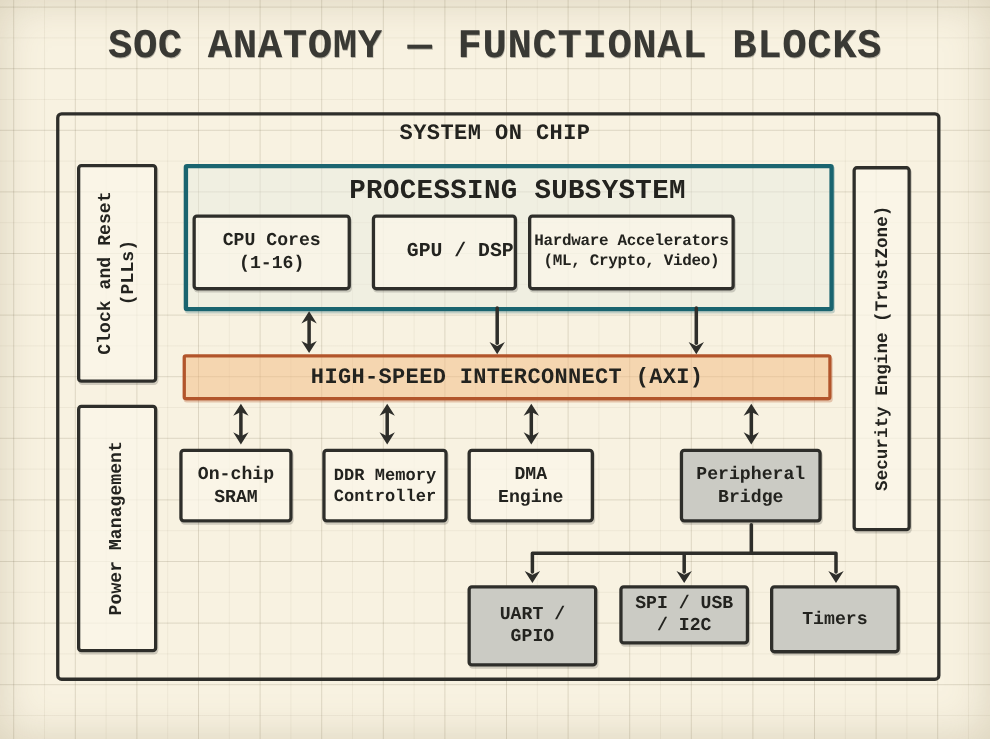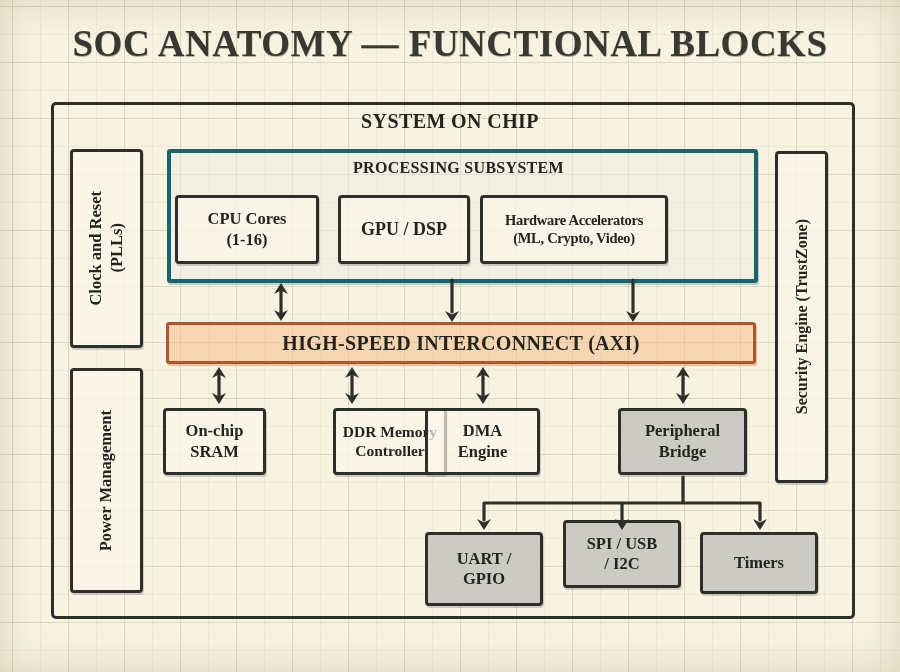--- a/index.html
+++ b/index.html
@@ -7,41 +7,41 @@
     position:relative; width:900px; height:672px; overflow:hidden;
     background-color:#f8f2e1;
     background-image:
       linear-gradient(to right, rgba(120,108,80,0.14) 1px, transparent 1px),
       linear-gradient(to bottom, rgba(120,108,80,0.14) 1px, transparent 1px),
       linear-gradient(to right, rgba(120,108,80,0.08) 1px, transparent 1px),
       linear-gradient(to bottom, rgba(120,108,80,0.08) 1px, transparent 1px);
     background-size: 56px 56px, 56px 56px, 28px 28px, 28px 28px;
     background-position: 12px 6px;
     box-shadow: inset 0 0 40px rgba(140,124,88,0.28);
-    font-family:Liberation Serif, serif;
+    font-family:Liberation Mono, monospace;
     color:#23231f;
   }
   .title {
     position:absolute; left:0; top:22px; width:900px; text-align:center;
     font-size:37px; font-weight:800; letter-spacing:0.5px; color:#393934;
     text-shadow:0.5px 0.5px 0 rgba(57,57,52,0.35);
   }
   .heading { position:absolute; text-align:center; font-weight:700; }
   .soc-outline {
     position:absolute; left:51px; top:102px; width:798px; height:511px;
     border:3.5px solid #2e2e2a; border-radius:5px;
   }
   .soc-label { left:51px; top:110px; width:798px; font-size:20px; letter-spacing:0.4px; }
   .proc-outline {
     position:absolute; left:167px; top:149px; width:583px; height:126px;
     border:4px solid #1a646f; border-radius:3px;
     background:rgba(231,236,226,0.45);
     box-shadow:1px 2px 0 rgba(26,100,111,0.25);
   }
-  .proc-label { left:167px; top:159px; width:583px; font-size:16px; letter-spacing:0.3px; }
+  .proc-label { left:167px; top:159px; width:583px; font-size:25px; letter-spacing:0.3px;padding-left:12px; }
   .box {
     position:absolute; box-sizing:border-box;
     border:3px solid #2e2e2a; border-radius:4px;
     display:flex; flex-direction:column; align-items:center; justify-content:center;
     text-align:center; font-weight:700; line-height:1.22;
     background:rgba(251,247,234,0.7);
     box-shadow:1px 2px 0 rgba(46,46,42,0.2);
   }
   .box .l { white-space:nowrap; font-size:16.5px; }
   .box.small .l { font-size:14.5px; letter-spacing:-0.3px; }
@@ -91,54 +91,54 @@
     </div>
   </div>
 
   <div class="proc-outline"></div>
   <div class="heading proc-label">PROCESSING SUBSYSTEM</div>
 
   <div class="box" style="left:175px; top:195px; width:144px; height:69px;">
     <div class="l">CPU Cores</div>
     <div class="l">(1-16)</div>
   </div>
-  <div class="box" style="left:338px; top:195px; width:132px; height:69px;">
+  <div class="box" style="left:338px; top:195px; width:132px; height:69px;align-items:flex-end;">
     <div class="l" style="font-size:18px;">GPU / DSP</div>
   </div>
   <div class="box small" style="left:480px; top:195px; width:188px; height:69px;">
     <div class="l">Hardware Accelerators</div>
     <div class="l">(ML, Crypto, Video)</div>
   </div>
 
   <div class="bar">
     <span>HIGH-SPEED INTERCONNECT (AXI)</span>
   </div>
 
   <div class="box" style="left:163px; top:408px; width:103px; height:67px;">
     <div class="l">On-chip</div>
     <div class="l">SRAM</div>
   </div>
-  <div class="box" style="left:293px; top:408px; width:114px; height:67px;margin-left:40px;">
+  <div class="box" style="left:293px; top:408px; width:114px; height:67px;">
     <div class="l" style="font-size:15.5px;">DDR Memory</div>
     <div class="l" style="font-size:15.5px;">Controller</div>
   </div>
   <div class="box" style="left:425px; top:408px; width:115px; height:67px;align-items:center;">
     <div class="l">DMA</div>
     <div class="l">Engine</div>
   </div>
   <div class="box gray" style="left:618px; top:408px; width:129px; height:67px;">
     <div class="l">Peripheral</div>
     <div class="l">Bridge</div>
   </div>
 
   <div class="box gray" style="left:425px; top:532px; width:118px; height:74px;">
     <div class="l">UART /</div>
     <div class="l">GPIO</div>
   </div>
-  <div class="box gray" style="left:563px; top:520px; width:118px; height:68px;">
+  <div class="box gray" style="left:563px; top:532px; width:118px; height:54px;">
     <div class="l">SPI / USB</div>
     <div class="l">/ I2C</div>
   </div>
   <div class="box gray" style="left:700px; top:532px; width:118px; height:62px;">
     <div class="l">Timers</div>
   </div>
 
   <svg class="connectors" width="900" height="672" viewBox="0 0 900 672">
 
     <g>

